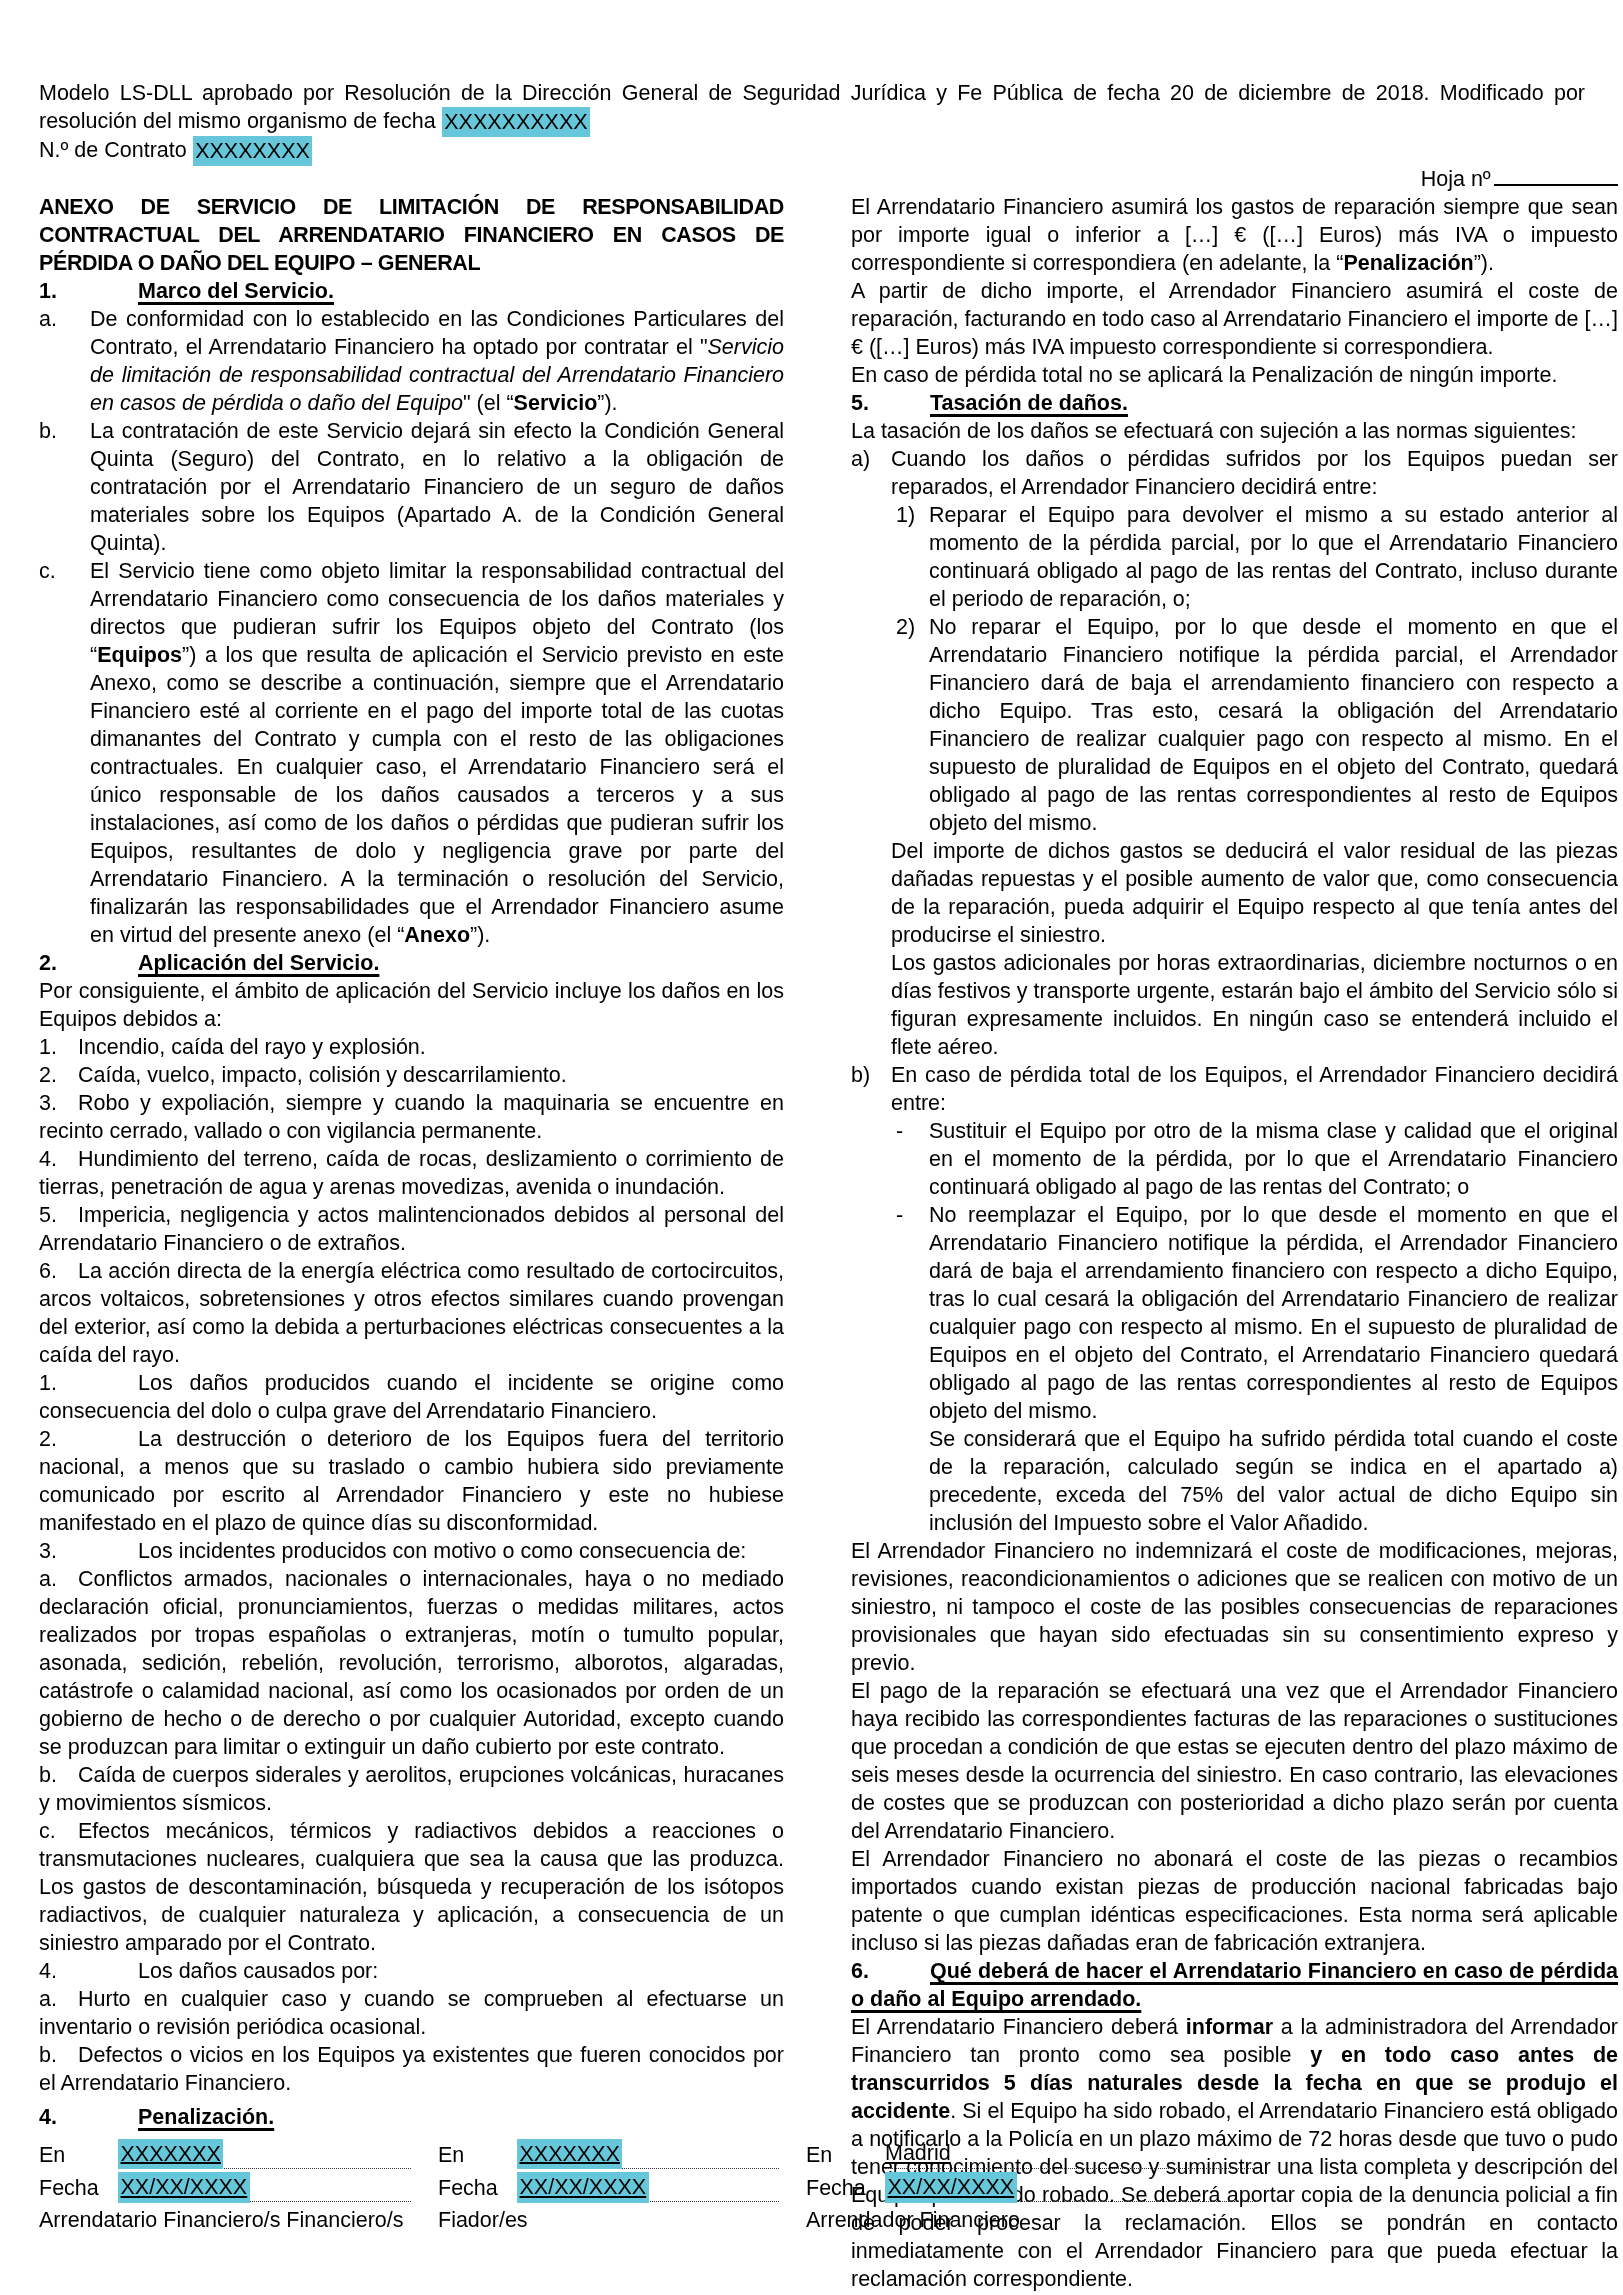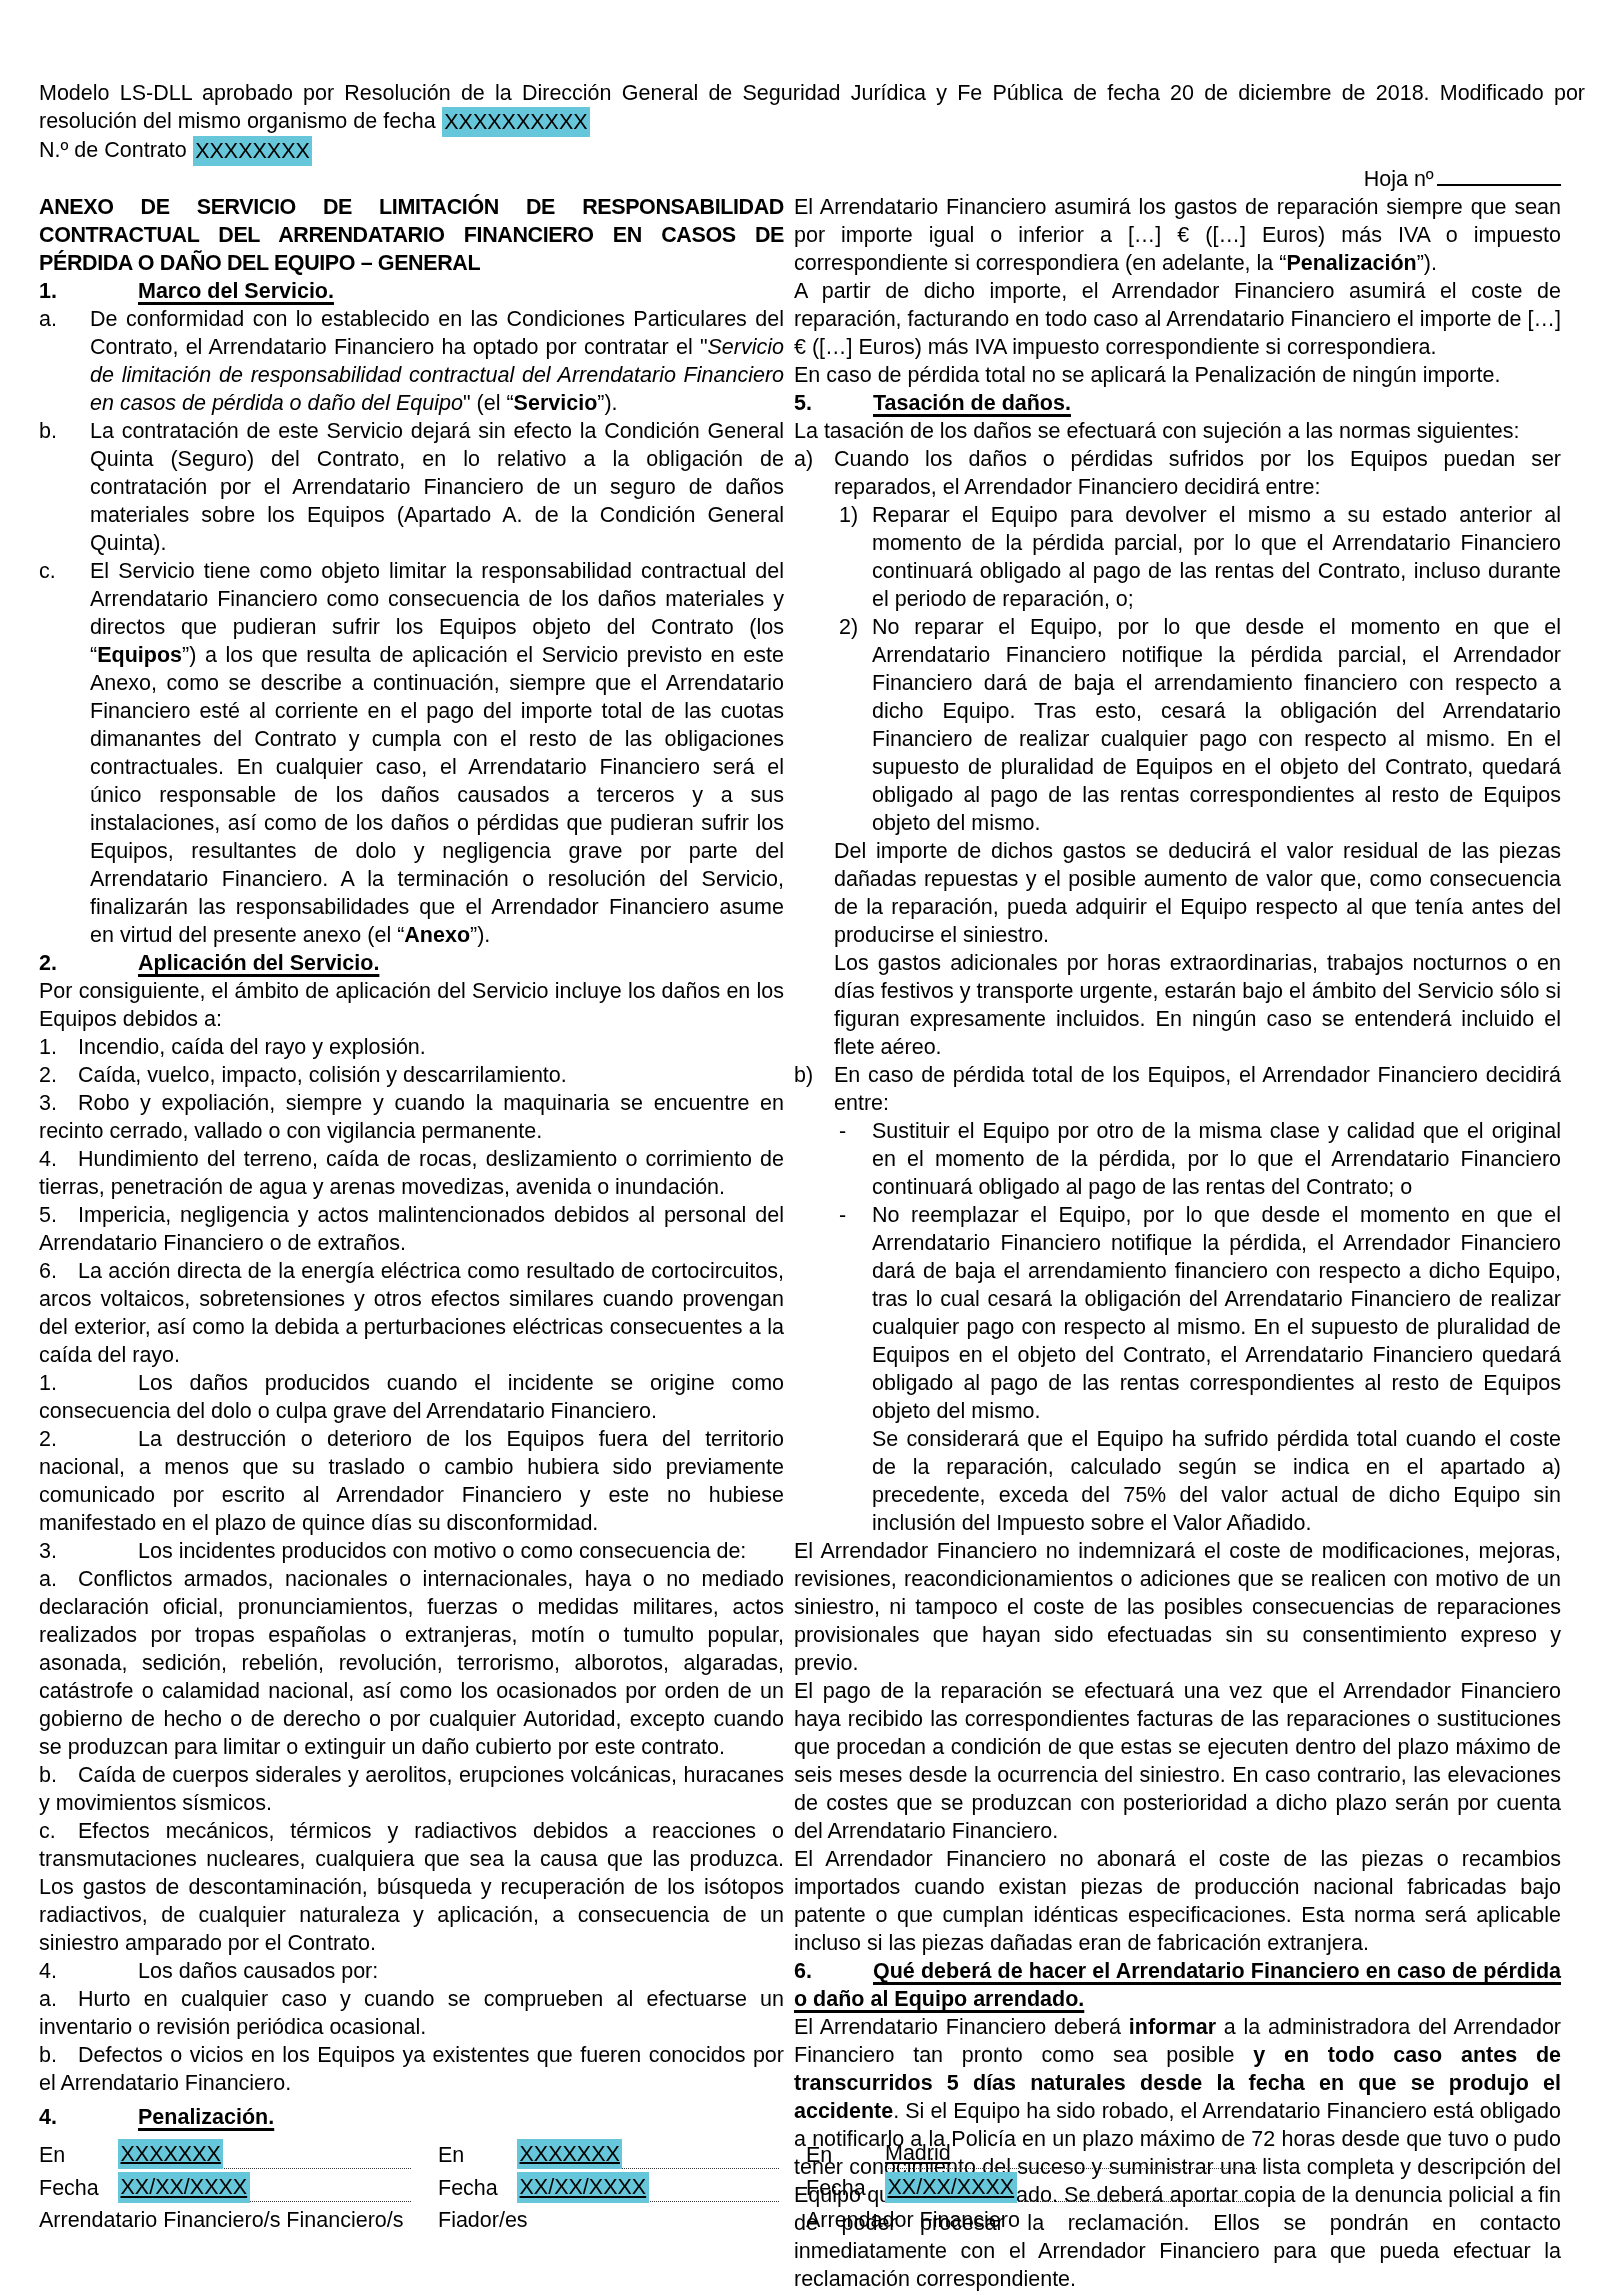--- a/index.html
+++ b/index.html
@@ -14,21 +14,21 @@
   .mk{display:inline-block;vertical-align:top;}
   .mk.abs{position:absolute;top:0;}
   .hp{position:relative;}
   .hd{font-weight:bold;}
   .hd .u{text-decoration:underline;text-decoration-thickness:2.5px;text-underline-offset:4.1px;}
   .title{font-weight:bold;letter-spacing:-0.4px;}
   .hl{background:#65C7D9;padding:2.5px 2.5px 4.1px 2.5px;}
   #header-line1{position:absolute;left:39px;top:79px;width:1546px;text-align:justify;}
   #contract-line{position:absolute;left:39px;top:136px;width:827px;text-align:left;}
   #left-col{position:absolute;left:39px;top:193px;width:745px;height:1902px;overflow:hidden;}
-  #right-col{position:absolute;left:794px;top:164px;width:767px;}
+  #right-col{position:absolute;left:851px;top:164px;width:767px;}
   .hoja{text-align:right;white-space:nowrap;}
   .hoja-line{display:inline-block;width:124px;border-bottom:2.5px solid #000;height:20px;margin-left:3.3px;}
   #signature{position:absolute;left:0;top:2103px;width:1623px;height:193px;}
   #sec4-heading{position:absolute;left:39px;top:0;width:745px;}
   .sig-col{position:absolute;top:36px;}
   .sig-col.c0{left:39px;width:372px;}
   .sig-col.c1{left:438px;width:341px;}
   .sig-col.c2{left:806px;width:451px;}
   .sig-row{display:flex;align-items:flex-end;margin-bottom:3.3px;min-height:30px;}
   .sig-label{width:79px;flex:none;}
@@ -72,21 +72,21 @@
     <div class="hoja blk"><span>Hoja nº</span><span class="hoja-line"></span></div>
   <div class="blk">El Arrendatario Financiero asumirá los gastos de reparación siempre que sean por importe igual o inferior a […] € ([…] Euros) más IVA o impuesto correspondiente si correspondiera (en adelante, la “<b>Penalización</b>”).</div>
       <div class="blk">A partir de dicho importe, el Arrendador Financiero asumirá el coste de reparación, facturando en todo caso al Arrendatario Financiero el importe de […] € ([…] Euros) más IVA impuesto correspondiente si correspondiera.</div>
       <div class="blk">En caso de pérdida total no se aplicará la Penalización de ningún importe.</div>
       <div class="blk hd"><span class="mk" style="width:79px">5.</span><span class="u">Tasación de daños.</span></div>
       <div class="blk">La tasación de los daños se efectuará con sujeción a las normas siguientes:</div>
       <div class="blk hp" style="padding-left: 40px;"><span class="mk abs" style="left:0px">a)</span>Cuando los daños o pérdidas sufridos por los Equipos puedan ser reparados, el Arrendador Financiero decidirá entre:</div>
       <div class="blk hp" style="padding-left: 78px;"><span class="mk abs" style="left:45px">1)</span>Reparar el Equipo para devolver el mismo a su estado anterior al momento de la pérdida parcial, por lo que el Arrendatario Financiero continuará obligado al pago de las rentas del Contrato, incluso durante el periodo de reparación, o;</div>
       <div class="blk hp" style="padding-left: 78px;"><span class="mk abs" style="left:45px">2)</span>No reparar el Equipo, por lo que desde el momento en que el Arrendatario Financiero notifique la pérdida parcial, el Arrendador Financiero dará de baja el arrendamiento financiero con respecto a dicho Equipo. Tras esto, cesará la obligación del Arrendatario Financiero de realizar cualquier pago con respecto al mismo. En el supuesto de pluralidad de Equipos en el objeto del Contrato, quedará obligado al pago de las rentas correspondientes al resto de Equipos objeto del mismo.</div>
       <div class="blk" style="padding-left: 40px;">Del importe de dichos gastos se deducirá el valor residual de las piezas dañadas repuestas y el posible aumento de valor que, como consecuencia de la reparación, pueda adquirir el Equipo respecto al que tenía antes del producirse el siniestro.</div>
-      <div class="blk" style="padding-left: 40px;">Los gastos adicionales por horas extraordinarias, trabajos nocturnos o en días festivos y transporte urgente, estarán bajo el ámbito del Servicio sólo si figuran expresamente incluidos. En ningún caso se entenderá incluido el flete aéreo.</div>
+      <div class="blk" style="padding-left: 40px;">Los gastos adicionales por horas extraordinarias, diciembre nocturnos o en días festivos y transporte urgente, estarán bajo el ámbito del Servicio sólo si figuran expresamente incluidos. En ningún caso se entenderá incluido el flete aéreo.</div>
       <div class="blk hp" style="padding-left: 40px;"><span class="mk abs" style="left:0px">b)</span>En caso de pérdida total de los Equipos, el Arrendador Financiero decidirá entre:</div>
       <div class="blk hp" style="padding-left: 78px;"><span class="mk abs" style="left:45px">-</span>Sustituir el Equipo por otro de la misma clase y calidad que el original en el momento de la pérdida, por lo que el Arrendatario Financiero continuará obligado al pago de las rentas del Contrato; o</div>
       <div class="blk hp" style="padding-left: 78px;"><span class="mk abs" style="left:45px">-</span>No reemplazar el Equipo, por lo que desde el momento en que el Arrendatario Financiero notifique la pérdida, el Arrendador Financiero dará de baja el arrendamiento financiero con respecto a dicho Equipo, tras lo cual cesará la obligación del Arrendatario Financiero de realizar cualquier pago con respecto al mismo. En el supuesto de pluralidad de Equipos en el objeto del Contrato, el Arrendatario Financiero quedará obligado al pago de las rentas correspondientes al resto de Equipos objeto del mismo.</div>
       <div class="blk" style="padding-left: 78px;">Se considerará que el Equipo ha sufrido pérdida total cuando el coste de la reparación, calculado según se indica en el apartado a) precedente, exceda del 75% del valor actual de dicho Equipo sin inclusión del Impuesto sobre el Valor Añadido.</div>
       <div class="blk">El Arrendador Financiero no indemnizará el coste de modificaciones, mejoras, revisiones, reacondicionamientos o adiciones que se realicen con motivo de un siniestro, ni tampoco el coste de las posibles consecuencias de reparaciones provisionales que hayan sido efectuadas sin su consentimiento expreso y previo.</div>
       <div class="blk">El pago de la reparación se efectuará una vez que el Arrendador Financiero haya recibido las correspondientes facturas de las reparaciones o sustituciones que procedan a condición de que estas se ejecuten dentro del plazo máximo de seis meses desde la ocurrencia del siniestro. En caso contrario, las elevaciones de costes que se produzcan con posterioridad a dicho plazo serán por cuenta del Arrendatario Financiero.</div>
       <div class="blk">El Arrendador Financiero no abonará el coste de las piezas o recambios importados cuando existan piezas de producción nacional fabricadas bajo patente o que cumplan idénticas especificaciones. Esta norma será aplicable incluso si las piezas dañadas eran de fabricación extranjera.</div>
       <div class="blk hd"><span class="mk" style="width:79px">6.</span><span class="u">Qué deberá de hacer el Arrendatario Financiero en caso de pérdida o daño al Equipo arrendado.</span></div>
       <div class="blk">El Arrendatario Financiero deberá <b>informar</b> a la administradora del Arrendador Financiero tan pronto como sea posible <b>y en todo caso antes de transcurridos 5 días naturales desde la fecha en que se produjo el accidente</b>. Si el Equipo ha sido robado, el Arrendatario Financiero está obligado a notificarlo a la Policía en un plazo máximo de 72 horas desde que tuvo o pudo tener conocimiento del suceso y suministrar una lista completa y descripción del Equipo que ha sido robado. Se deberá aportar copia de la denuncia policial a fin de poder procesar la reclamación. Ellos se pondrán en contacto inmediatamente con el Arrendador Financiero para que pueda efectuar la reclamación correspondiente.</div>
     </div>

